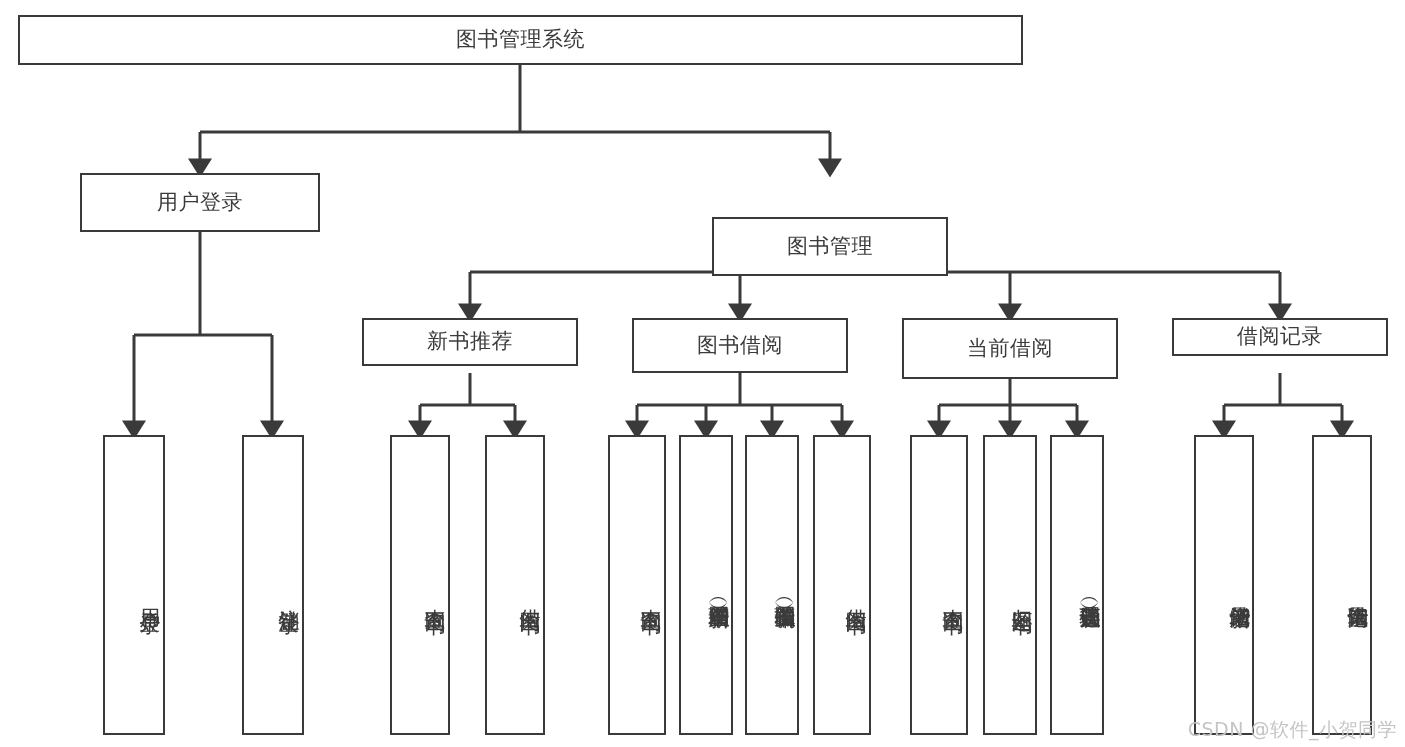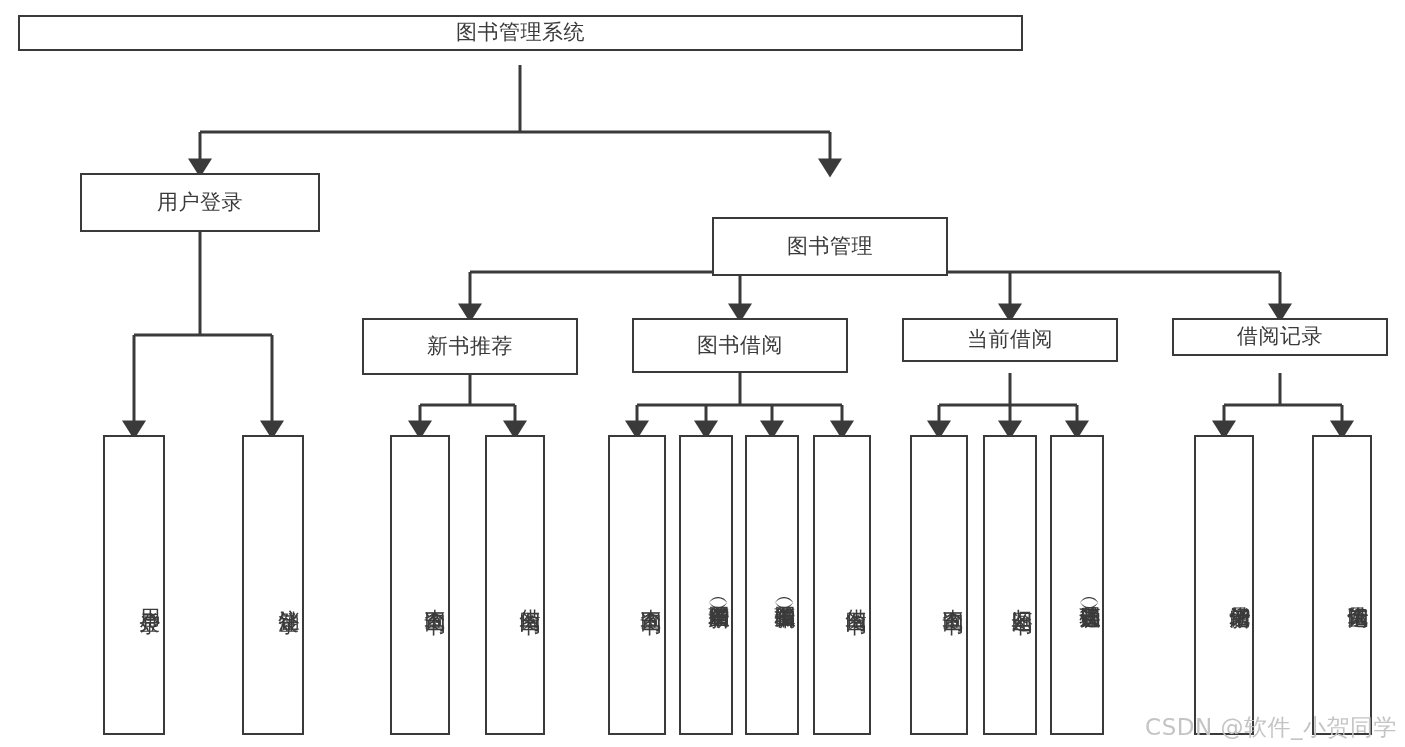--- a/index.html
+++ b/index.html
@@ -52,21 +52,21 @@
   .node.v.tight {
     letter-spacing: 0px;
     line-height: 1.22;
     padding-top: 10px;
   }
   .node-label { display: block; }
   .watermark {
     position: absolute;
     right: 8px;
     bottom: 4px;
-    font-size: 23px;
+    font-size: 19px;
     color: #c4c4c4;
     white-space: nowrap;
     letter-spacing: 0.5px;
   }
 </style>
 </head>
 <body>
 
 <div id="stage">
 
@@ -113,38 +113,38 @@
       <path d="M1010,405 L1010,427" marker-end="url(#arw)"></path>
       <path d="M1077,405 L1077,427" marker-end="url(#arw)"></path>
 
       <path d="M1280,373 L1280,405"></path>
       <path d="M1224,405 L1342,405"></path>
       <path d="M1224,405 L1224,427" marker-end="url(#arw)"></path>
       <path d="M1342,405 L1342,427" marker-end="url(#arw)"></path>
     </g>
   </svg>
 
-  <div class="node h" style="left:18px; top:15px; width:1005px; height:36px;">
+  <div class="node h" style="left:18px; top:15px; width:1005px; height:50px;">
     <span class="node-label">图书管理系统</span>
   </div>
 
   <div class="node h" style="left:80px; top:173px; width:240px; height:59px;">
     <span class="node-label">用户登录</span>
   </div>
   <div class="node h" style="left:712px; top:173px; width:236px; height:59px;margin-top:44px;">
     <span class="node-label">图书管理</span>
   </div>
 
-  <div class="node h" style="left:362px; top:318px; width:216px; height:57px;">
+  <div class="node h" style="left:362px; top:318px; width:216px; height:48px;">
     <span class="node-label">新书推荐</span>
   </div>
   <div class="node h" style="left:632px; top:318px; width:216px; height:55px;">
     <span class="node-label">图书借阅</span>
   </div>
-  <div class="node h" style="left:902px; top:318px; width:216px; height:44px;">
+  <div class="node h" style="left:902px; top:318px; width:216px; height:61px;">
     <span class="node-label">当前借阅</span>
   </div>
   <div class="node h" style="left:1172px; top:318px; width:216px; height:38px;">
     <span class="node-label">借阅记录</span>
   </div>
 
   <div class="node v" style="left:103px; top:435px; width:62px; height:300px;">
     <span class="node-label">用户登录</span>
   </div>
   <div class="node v" style="left:242px; top:435px; width:62px; height:300px;">

